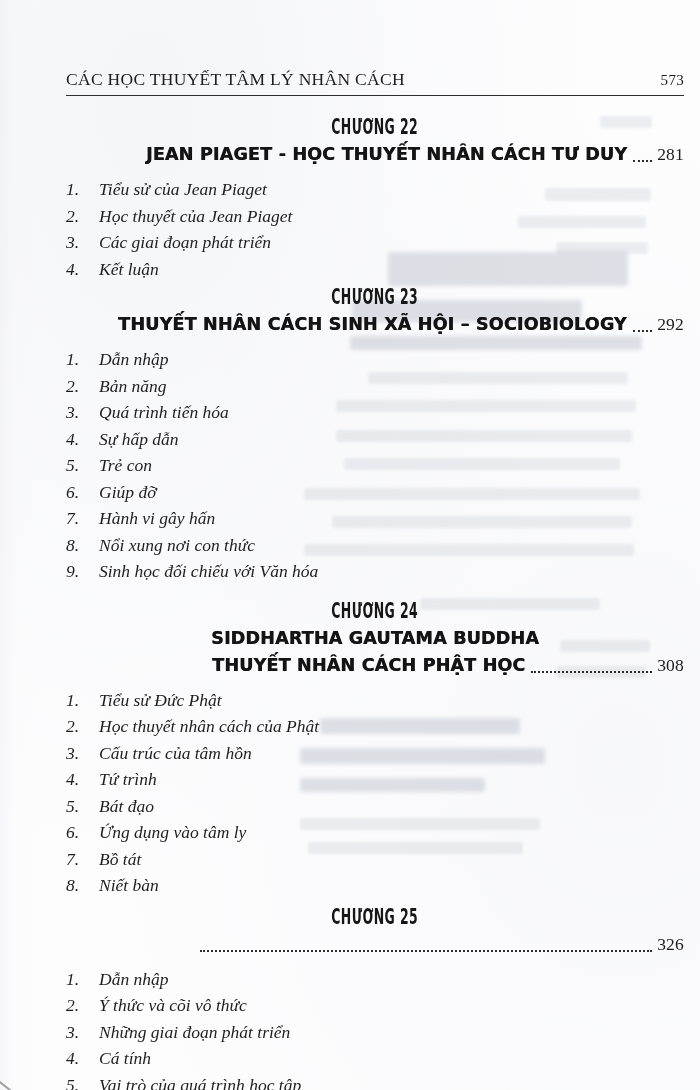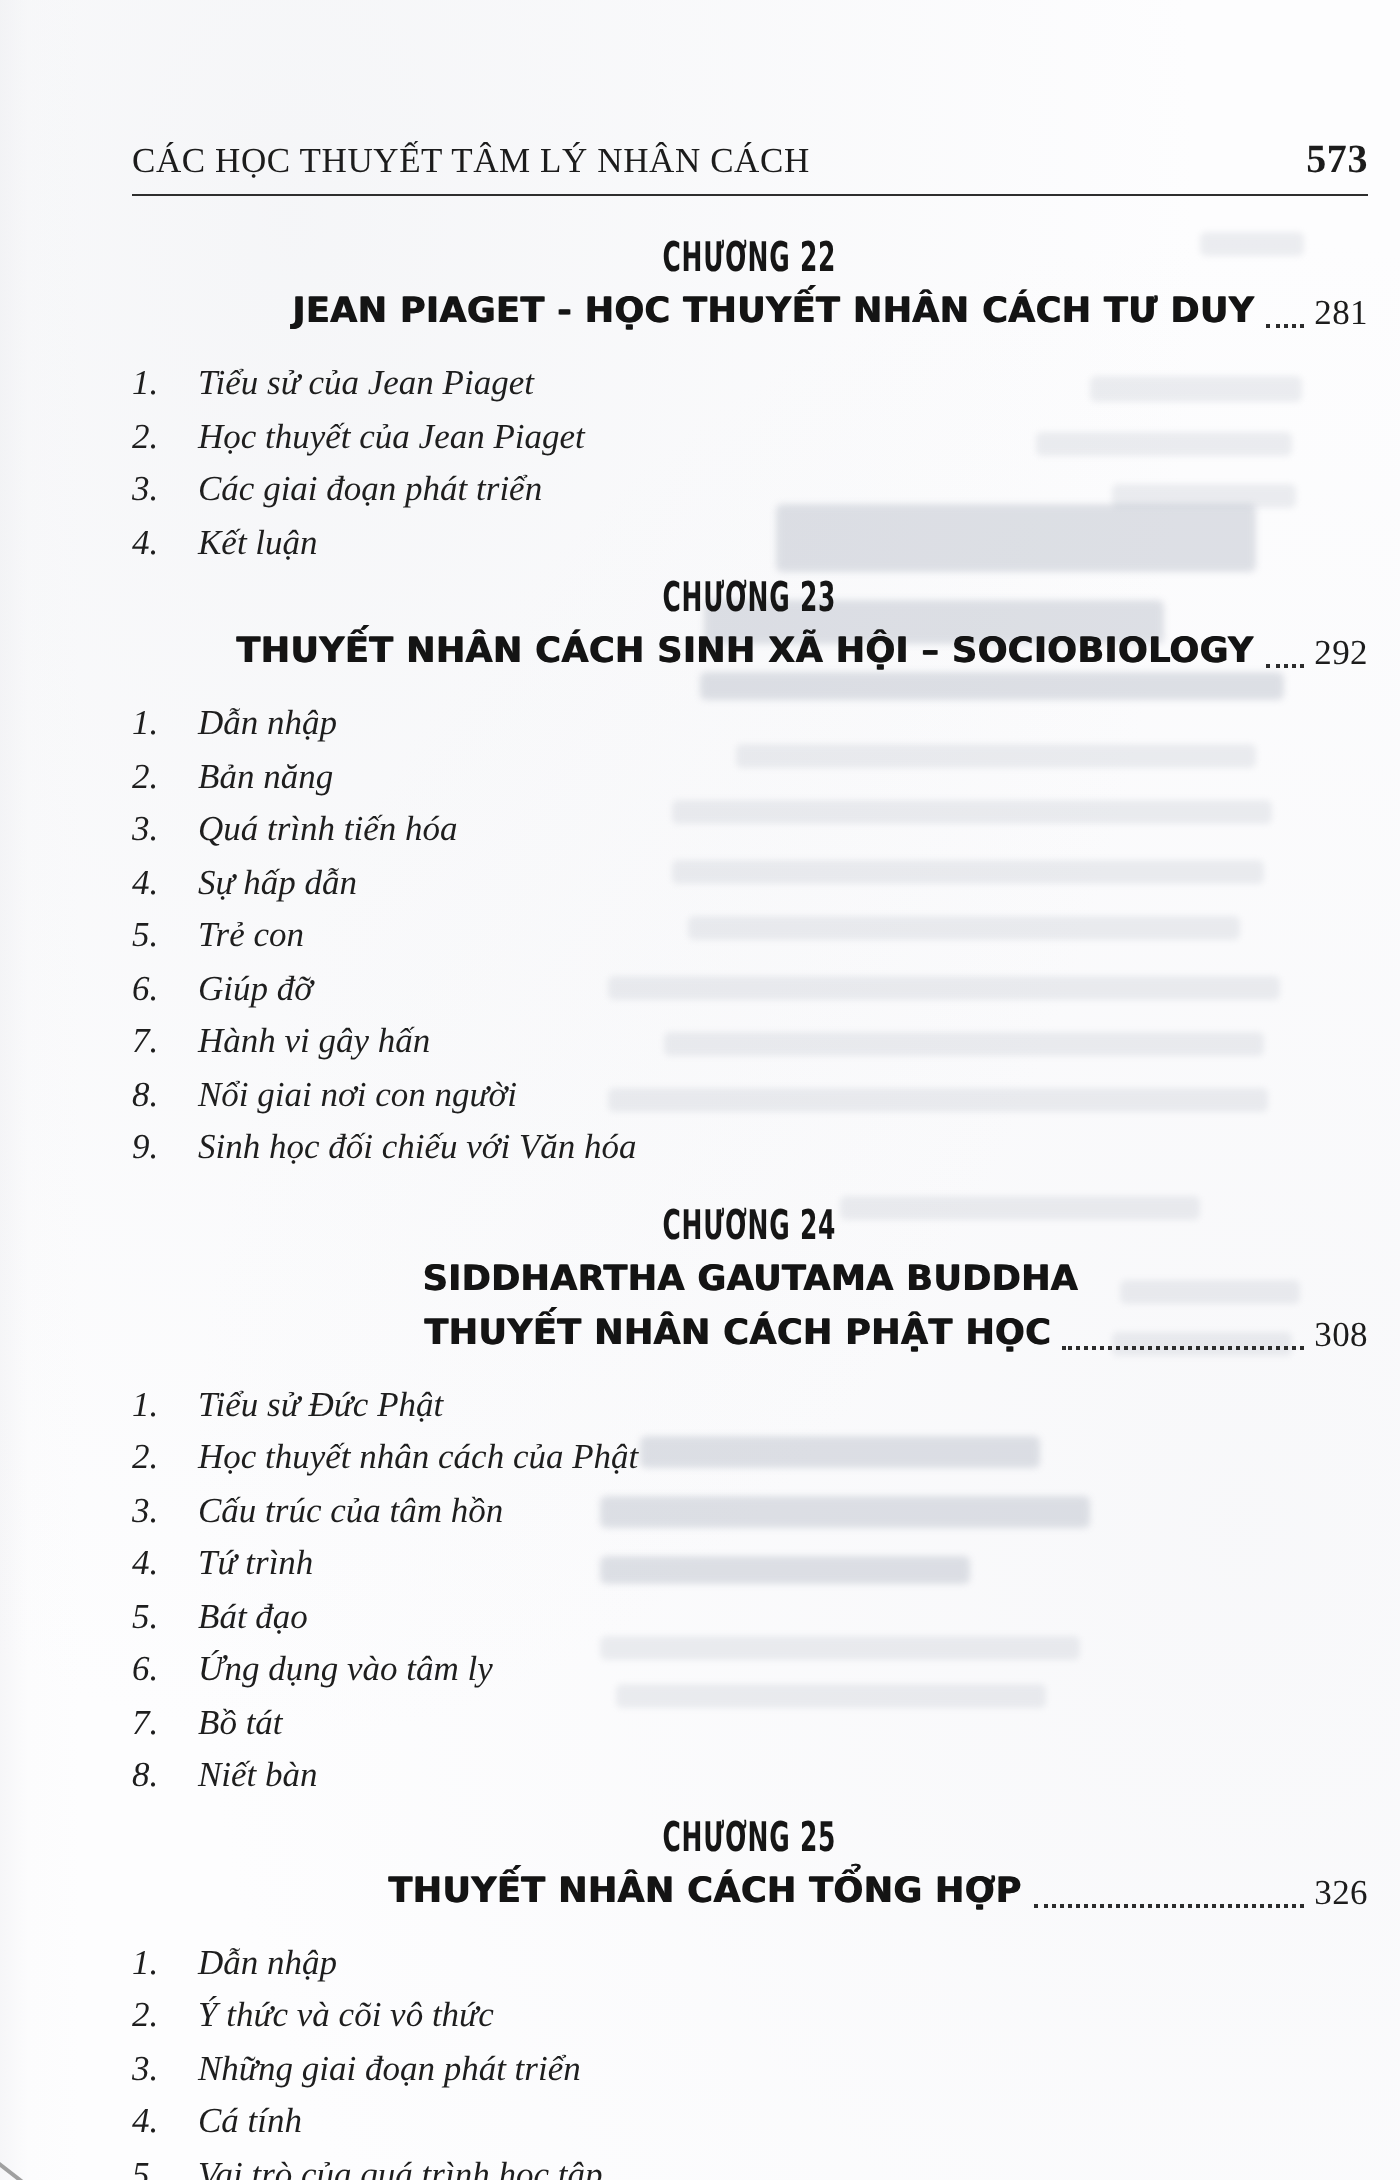--- a/index.html
+++ b/index.html
@@ -28,21 +28,21 @@
   .pagehead {
     display: flex;
     justify-content: space-between;
     align-items: baseline;
     border-bottom: 1.6px solid #2e2e2e;
     padding-bottom: 5px;
     font-size: 17.5px;
     letter-spacing: 0.3px;
   }
   .pagehead .booktitle { white-space: nowrap; }
-  .pagehead .pagenum { font-size: 20px; font-weight: bold; }
+  .pagehead .pagenum { font-size: 15px; }
 
   .chapter { position: relative; }
   .chapter-0 { margin-top: 21px; }
   .chapter-1 { margin-top: 5px; }
   .chapter-2 { margin-top: 16px; }
   .chapter-3 { margin-top: 8px; }
 
   .ch-label-wrap { text-align: center; height: 22px; text-decoration: underline; }
   .ch-label {
     display: inline-block;
@@ -188,21 +188,21 @@
             <li class="item">
               <span class="item-num">6.</span>
               <span class="item-text">Giúp đỡ</span>
             </li>
             <li class="item">
               <span class="item-num">7.</span>
               <span class="item-text">Hành vi gây hấn</span>
             </li>
             <li class="item">
               <span class="item-num">8.</span>
-              <span class="item-text">Nổi giai nơi con người</span>
+              <span class="item-text">Nổi xung nơi con thức</span>
             </li>
             <li class="item">
               <span class="item-num">9.</span>
               <span class="item-text">Sinh học đối chiếu với Văn hóa</span>
             </li>
           </ol>
         </section>
         <section class="chapter chapter-2">
           <div class="ch-label-wrap"><span class="ch-label">CHƯƠNG 24</span></div>
           <div class="ch-title-line center"><span class="ch-title-text">SIDDHARTHA GAUTAMA BUDDHA</span></div>
@@ -242,21 +242,20 @@
             </li>
             <li class="item">
               <span class="item-num">8.</span>
               <span class="item-text">Niết bàn</span>
             </li>
           </ol>
         </section>
         <section class="chapter chapter-3">
           <div class="ch-label-wrap"><span class="ch-label">CHƯƠNG 25</span></div>
           <div class="ch-title-line indent-ch3">
-            <span class="ch-title-text">THUYẾT NHÂN CÁCH TỔNG HỢP</span>
             <span class="leader"></span>
             <span class="ch-page">326</span>
           </div>
           <ol class="items">
             <li class="item">
               <span class="item-num">1.</span>
               <span class="item-text">Dẫn nhập</span>
             </li>
             <li class="item">
               <span class="item-num">2.</span>

